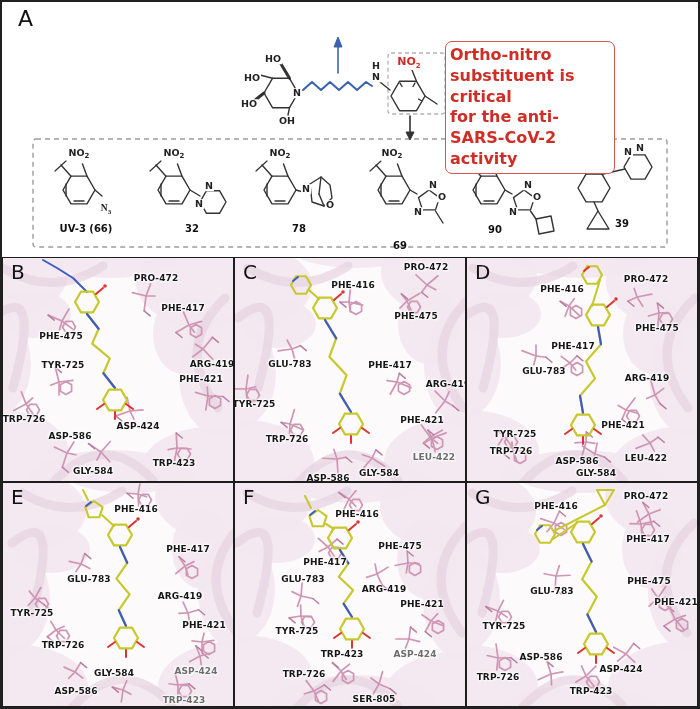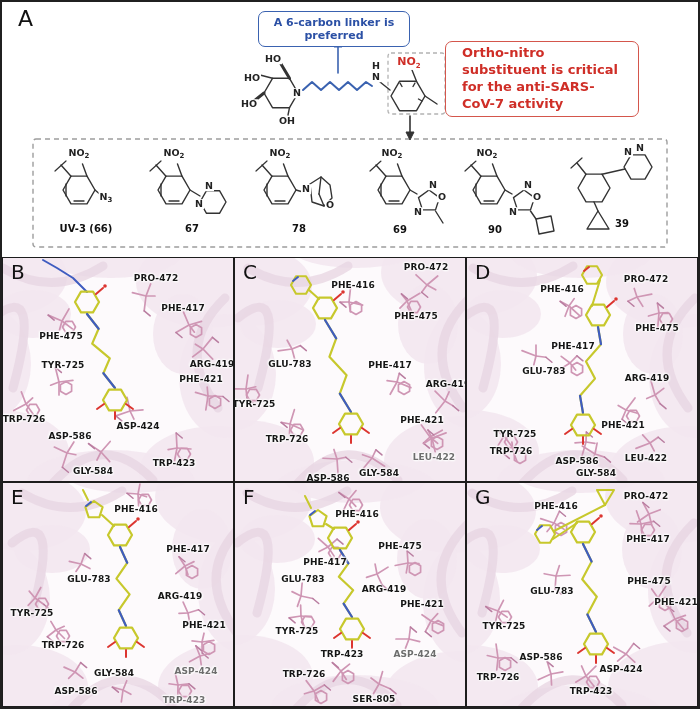--- a/index.html
+++ b/index.html
@@ -2,22 +2,22 @@
 <html><head>
 <meta charset="utf-8">
 <style>
   html,body{margin:0;padding:0;background:#e8e8e8;}
   .figure{position:relative;width:700px;height:709px;background:#fff;border:2px solid #202020;
           font-family:"DejaVu Sans","Liberation Sans",sans-serif;box-sizing:border-box;overflow:hidden;}
   .panel-letter{position:absolute;left:8px;top:2px;font-size:20px;color:#111;z-index:6;}
   .a-letter{left:16px;top:4px;font-size:22px;}
   .callout{position:absolute;font-weight:bold;text-align:center;background:#fff;border-radius:7px;z-index:4;}
   .blue-callout{left:256px;top:9px;width:144px;padding:4px 3px;border:1.7px solid #3a62b0;color:#2b50a5;font-size:11px;}
-  .red-callout{left:443px;top:39px;width:160px;padding:3px 16px;border:1.5px solid #d4564c;color:#cf2e27;
-               font-size:13px;line-height:1.3;text-align:left;}
+  .red-callout{left:443px;top:39px;width:160px;padding:3px 4px;border:1.5px solid #d4564c;color:#cf2e27;
+               font-size:16px;line-height:1.3;text-align:left;}
   .atom-label{position:absolute;transform:translate(-50%,-50%);font-size:9.5px;font-weight:600;color:#222;
               background:#fff;padding:0 1px;line-height:1;z-index:3;white-space:nowrap;}
   .atom-label sub{font-size:7px;}
   .cname{position:absolute;transform:translate(-50%,-50%);font-size:10px;font-weight:bold;color:#111;
          z-index:3;white-space:nowrap;}
   .res-label{position:absolute;transform:translate(-50%,-50%);font-size:9px;font-weight:bold;color:#161616;
              white-space:nowrap;z-index:4;letter-spacing:.1px;
              text-shadow:0 0 2px #fff,0 0 2px #fff,0 0 3px #fff,1px 1px 2px #fff,-1px -1px 2px #fff;}
   .res-label.muted{color:#6d6d6d;}
   .dock-panel{position:absolute;width:232px;height:225px;border:1.5px solid #1d1d1d;background:#fdfafc;
@@ -25,24 +25,23 @@
   .dock-panel svg{position:absolute;left:0;top:0;}
   #panelA{position:absolute;left:0;top:0;width:696px;height:255px;}
   #chem-svg{position:absolute;left:0;top:0;z-index:2;}
 </style>
 </head>
 <body>
 
 <div class="figure">
   <section id="panelA">
     <span class="panel-letter a-letter">A</span>
-    <div class="callout blue-callout">A 6-carbon linker is preferred</div>
     <div class="callout red-callout">
       <div>Ortho-nitro substituent is critical</div>
-      <div>for the anti-SARS-CoV-7  activity</div>
+      <div>for the anti-SARS-CoV-2  activity</div>
     </div>
     <svg id="chem-svg" width="696" height="255">
         <rect x="31" y="137" width="634" height="108" rx="3" fill="none" stroke="#9d9d9d" stroke-width="1.4" stroke-dasharray="5,4"></rect>
         <rect x="386" y="51" width="57" height="61" rx="3" fill="none" stroke="#b3b3b3" stroke-width="1.3" stroke-dasharray="4,3"></rect>
         <line x1="336" y1="71" x2="336" y2="42" stroke="#3a62b0" stroke-width="1.6" stroke-linecap="round"></line>
         <polygon points="332,45 340,45 336,35" stroke="#3a62b0" stroke-width="1" fill="#3a62b0" stroke-linejoin="round"></polygon>
         <line x1="408" y1="114" x2="408" y2="131" stroke="#333" stroke-width="1.6" stroke-linecap="round"></line>
         <polygon points="404,130 412,130 408,138" stroke="#333" stroke-width="1" fill="#333" stroke-linejoin="round"></polygon>
         <polygon points="296.0,91.0 287.5,105.7 270.5,105.7 262.0,91.0 270.5,76.3 287.5,76.3" stroke="#333333" stroke-width="1.4" fill="none" stroke-linejoin="round"></polygon>
         <line x1="287.5" y1="76.3" x2="279" y2="62" stroke="#333" stroke-width="3" stroke-linecap="round"></line>
@@ -112,35 +111,35 @@
     <div id="chem-labels">
         <span class="atom-label" style="left: 271px; top: 57px;">HO</span>
         <span class="atom-label" style="left: 250px; top: 76px;">HO</span>
         <span class="atom-label" style="left: 247px; top: 102px;">HO</span>
         <span class="atom-label" style="left: 285px; top: 119px;">OH</span>
         <span class="atom-label" style="left: 295px; top: 91px;">N</span>
         <span class="atom-label" style="left: 374px; top: 64px;">H</span>
         <span class="atom-label" style="left: 374px; top: 75px;">N</span>
         <span class="atom-label" style="left: 407px; top: 61px; color: rgb(207, 46, 39); font-size: 11px;">NO<sub>2</sub></span>
         <span class="atom-label" style="left: 77px; top: 152px;">NO<sub>2</sub></span>
-        <span class="atom-label" style="left: 104px; top: 196px;">N<sub>3</sub></span>
+        <span class="atom-label" style="left: 104px; top: 208px; font-family: Liberation Serif, serif;">N<sub>3</sub></span>
         <span class="cname" style="left: 84px; top: 226px;">UV-3 (66)</span>
         <span class="atom-label" style="left: 172px; top: 152px;">NO<sub>2</sub></span>
         <span class="atom-label" style="left: 207px; top: 184px;">N</span>
         <span class="atom-label" style="left: 197px; top: 202px;">N</span>
-        <span class="cname" style="left: 190px; top: 226px;">67</span>
+        <span class="cname" style="left: 190px; top: 226px;">32</span>
         <span class="atom-label" style="left: 278px; top: 152px;">NO<sub>2</sub></span>
         <span class="atom-label" style="left: 304px; top: 187px;">N</span>
         <span class="atom-label" style="left: 328px; top: 203px;">O</span>
         <span class="cname" style="left: 297px; top: 226px;">78</span>
         <span class="atom-label" style="left: 390px; top: 152px;">NO<sub>2</sub></span>
         <span class="atom-label" style="left: 431px; top: 183px;">N</span>
         <span class="atom-label" style="left: 416px; top: 210px;">N</span>
         <span class="atom-label" style="left: 440px; top: 195px;">O</span>
-        <span class="cname" style="left: 398px; top: 227px; text-align: center;">69</span>
+        <span class="cname" style="left: 398px; top: 243px; text-align: center;">69</span>
         <span class="atom-label" style="left: 485px; top: 152px;">NO<sub>2</sub></span>
         <span class="atom-label" style="left: 526px; top: 183px;">N</span>
         <span class="atom-label" style="left: 511px; top: 210px;">N</span>
         <span class="atom-label" style="left: 535px; top: 195px;">O</span>
         <span class="cname" style="left: 493px; top: 227px;">90</span>
         <span class="atom-label" style="left: 626px; top: 150px;">N</span>
         <span class="atom-label" style="left: 638px; top: 146px;">N</span>
         <span class="cname" style="left: 620px; top: 221px;">39</span>
       </div>
   </section>

